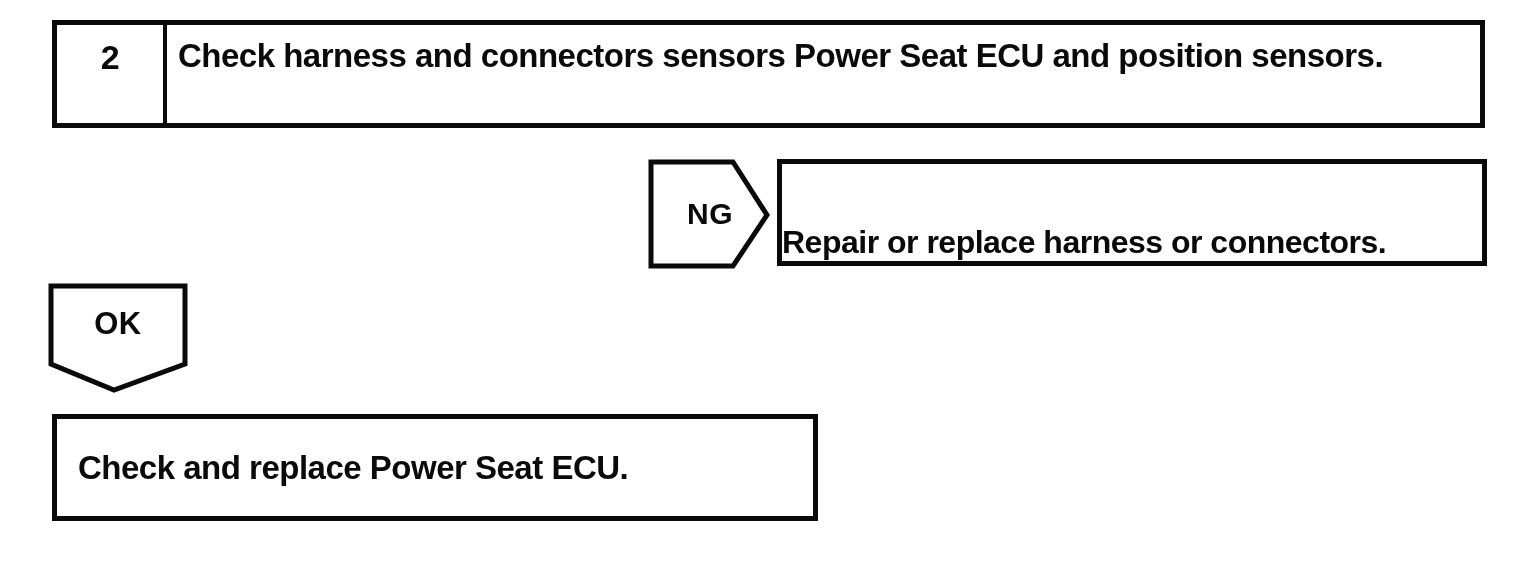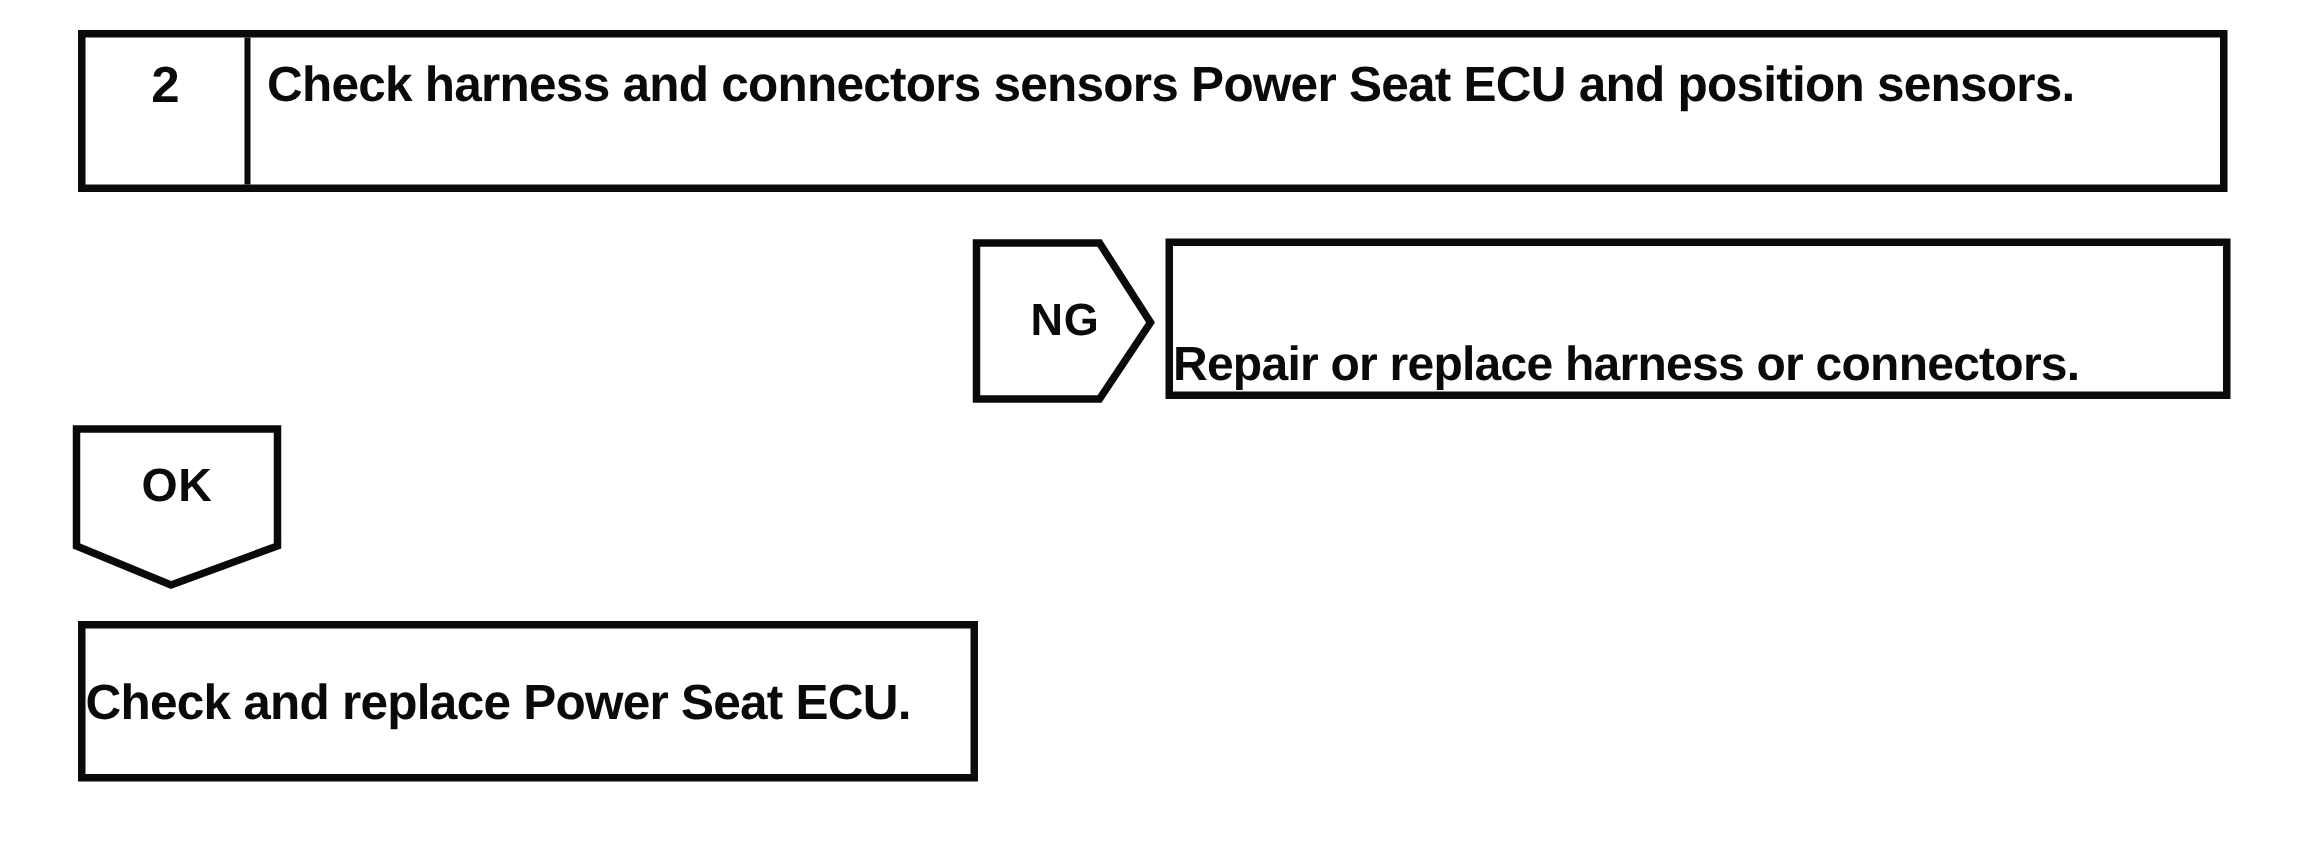--- a/index.html
+++ b/index.html
@@ -92,24 +92,25 @@
     height: 107px;
     display: flex;
     align-items: flex-end;
     padding-left: 0;
   }
   .ng-action-box .bold-text { font-size: 32px; }
 
   .ok-action-box {
     left: 52px;
     top: 414px;
-    width: 600px;
+    width: 766px;
     height: 107px;
     display: flex;
     align-items: center;
+    padding-left: 21px;
   }
   .ok-action-box .bold-text { font-size: 33px; }
 </style>
 </head>
 <body>
 
 <div id="canvas">
 
   <div class="box step-box">
     <div class="step-num-cell">

